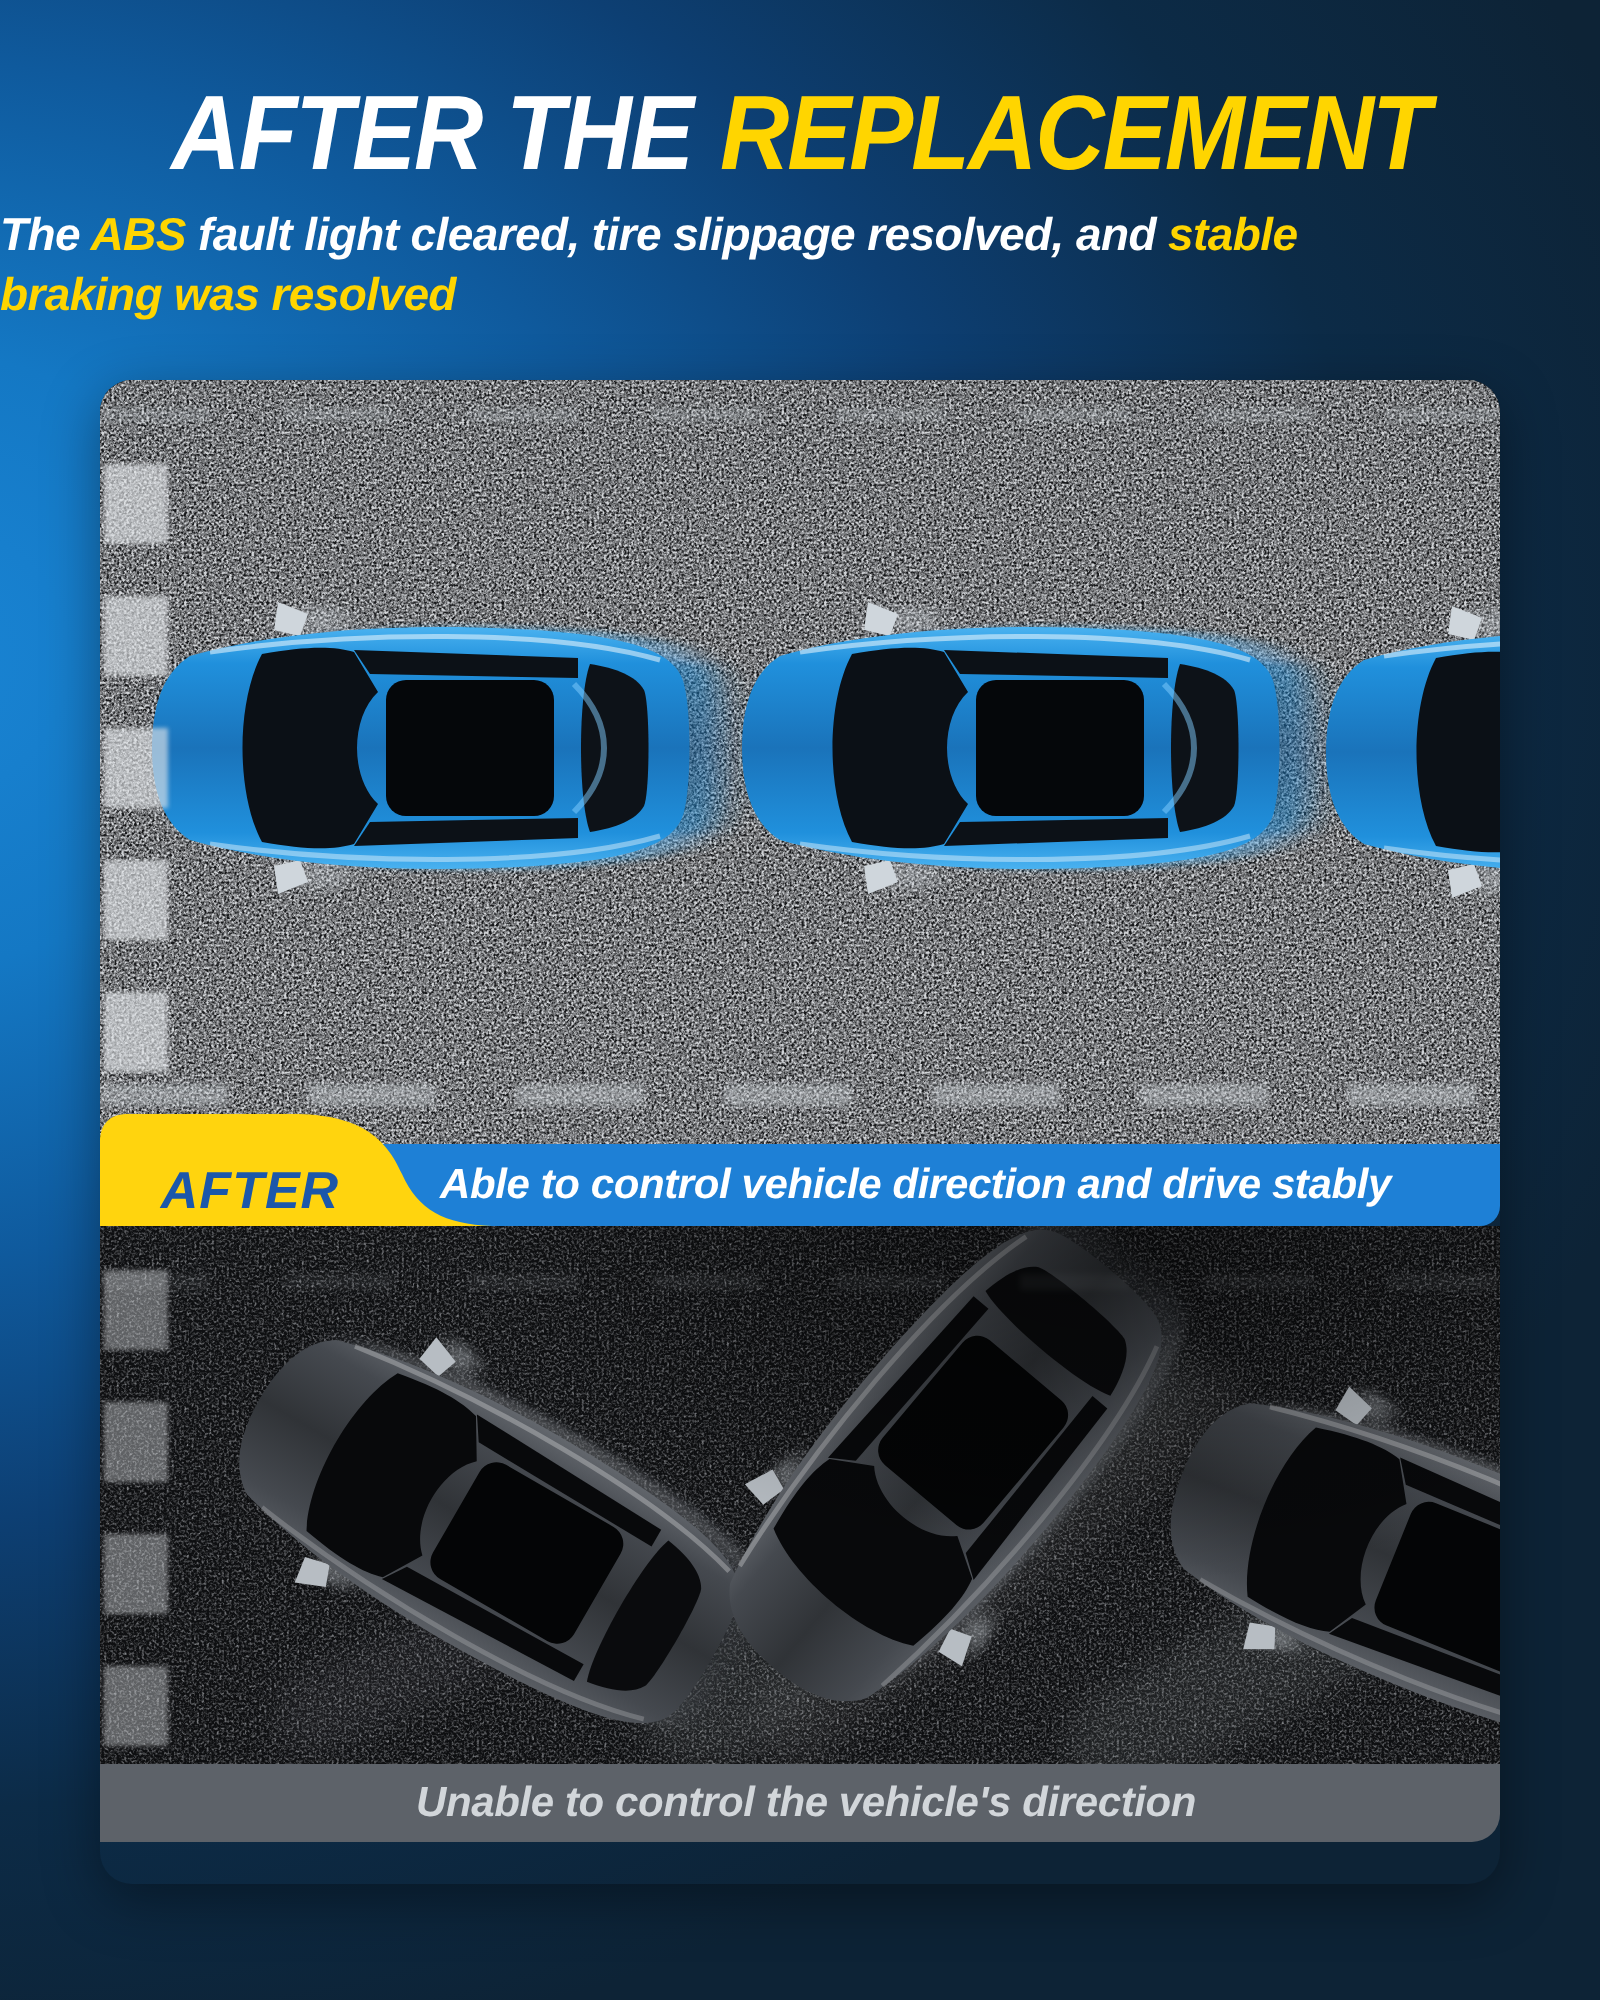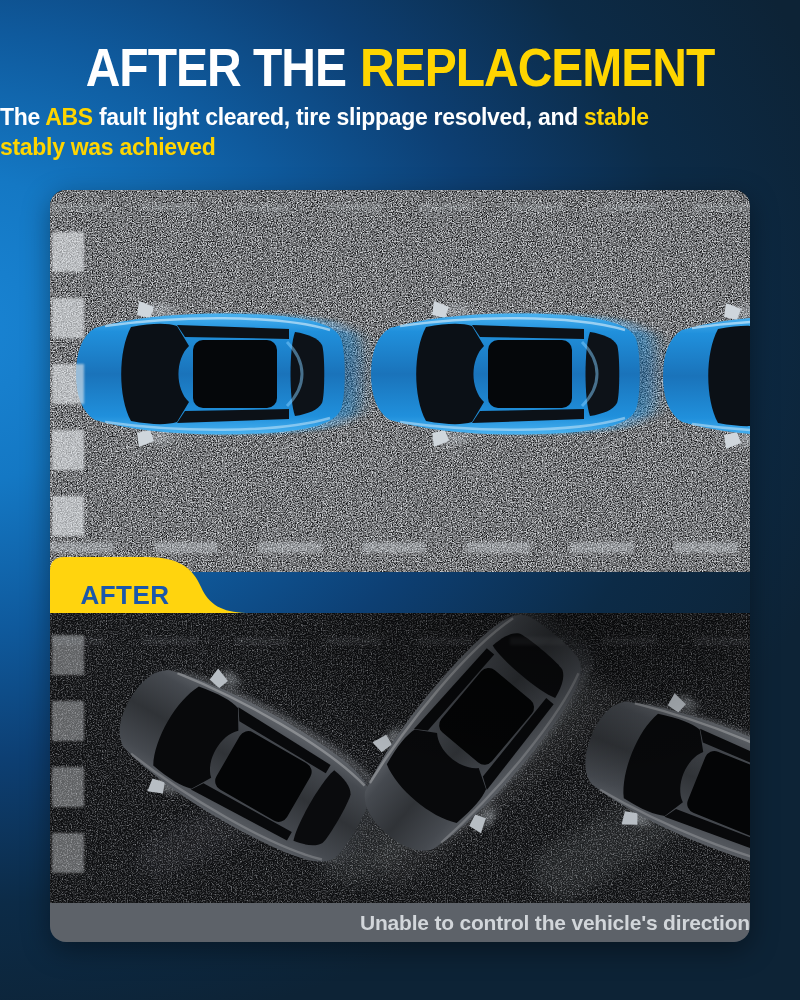--- a/index.html
+++ b/index.html
@@ -4,20 +4,21 @@
 <style>
   * { margin:0; padding:0; box-sizing:border-box; }
   html,body { width:800px; height:1000px; }
   body { font-family:"Liberation Sans", sans-serif; overflow:hidden; }
 
   .page {
     position:relative; width:800px; height:1000px; overflow:hidden;
     background:
       radial-gradient(950px 720px at -70px 330px,
         #1a86d6 0%, #1478c4 22%, #0f5a9d 42%, #0d3f73 60%, #0c2b47 80%, #0d2336 100%);
+    font-style: italic;
   }
 
   
   .title {
     position:absolute; top:40px; left:0; width:100%;
     display:flex; justify-content:center; gap:14px;
     font-size:48px; font-weight:bold; letter-spacing:-1px;
     transform:scaleY(1.1); white-space:nowrap;
   }
   .title .t-white { color:#ffffff; }
@@ -77,23 +78,22 @@
   }
   .bar-after {
     top:382px; height:41px; background:#1e80d6;
     border-radius:0 0 10px 0;
   }
   .bar-after .caption {
     padding-left:170px; color:#ffffff; font-size:21px; font-weight:bold;
     letter-spacing:-0.2px;
   }
   .bar-before {
-    top:713px; height:39px; background:#5d6269;
+    top:692px; height:39px; background:#5d6269;
     border-radius:0 0 14px 0;
-    justify-content:flex-end;
   }
   .bar-before .caption {
     padding-left:158px; color:#d2d6da; font-size:21px; font-weight:bold;
     letter-spacing:-0.2px;
   }
 
   .tab-label { position:absolute; left:0; pointer-events:none; }
   .tab-label svg { display:block; }
   .tab-label .label-text {
     position:absolute; top:0; left:0; width:150px; height:56px;
@@ -110,21 +110,21 @@
 
 <div class="page">
 
   <div class="title">
     <span class="t-white">AFTER THE</span>
     <span class="t-yellow">REPLACEMENT</span>
   </div>
 
   <div class="subtitle">
     <div><span>The </span><span class="s-yellow">ABS</span><span> fault light cleared, tire slippage resolved, and </span><span class="s-yellow">stable</span></div>
-    <div class="s-yellow">stably was achieved</div>
+    <div class="s-yellow">braking was resolved</div>
   </div>
 
   <div class="card">
 
     <div class="photo photo-after">
       <svg class="scene" width="700" height="382" viewBox="0 0 700 382">
         <defs>
           <filter id="grainA" x="0" y="0" width="100%" height="100%">
             <feTurbulence type="fractalNoise" baseFrequency="0.8" numOctaves="2" seed="7"></feTurbulence>
             <feColorMatrix type="matrix" values="0 0 0 0 0.80  0 0 0 0 0.82  0 0 0 0 0.85  1.3 1.3 1.3 0 -1.45"></feColorMatrix>
@@ -166,20 +166,23 @@
         <g transform="translate(612,124)">
           <use href="#carTopBlue" transform="translate(16,0)" filter="url(#mblurA)" opacity="0.55"></use>
           <use href="#carTopBlue"></use>
         </g>
       </svg>
       <div class="dash-row row-top"></div>
       <div class="dash-row row-bottom"></div>
       <div class="edge-dashes"></div>
     </div>
 
+    <div class="bar bar-after">
+      <span class="caption">Able to control vehicle direction and drive stably</span>
+    </div>
     <div class="tab-label tab-after">
       <svg width="196" height="56" viewBox="0 0 196 56" preserveAspectRatio="none">
         <path d="M14,0 H96 C130,0 143,12 151,30 C159,48 172,55 196,56 H0 V14 C0,5 5,0 14,0 Z" fill="#ffd40e"></path>
       </svg>
       <span class="label-text">AFTER</span>
     </div>
 
     <div class="photo photo-before">
       <svg class="scene" width="700" height="290" viewBox="0 0 700 290">
         <defs>

